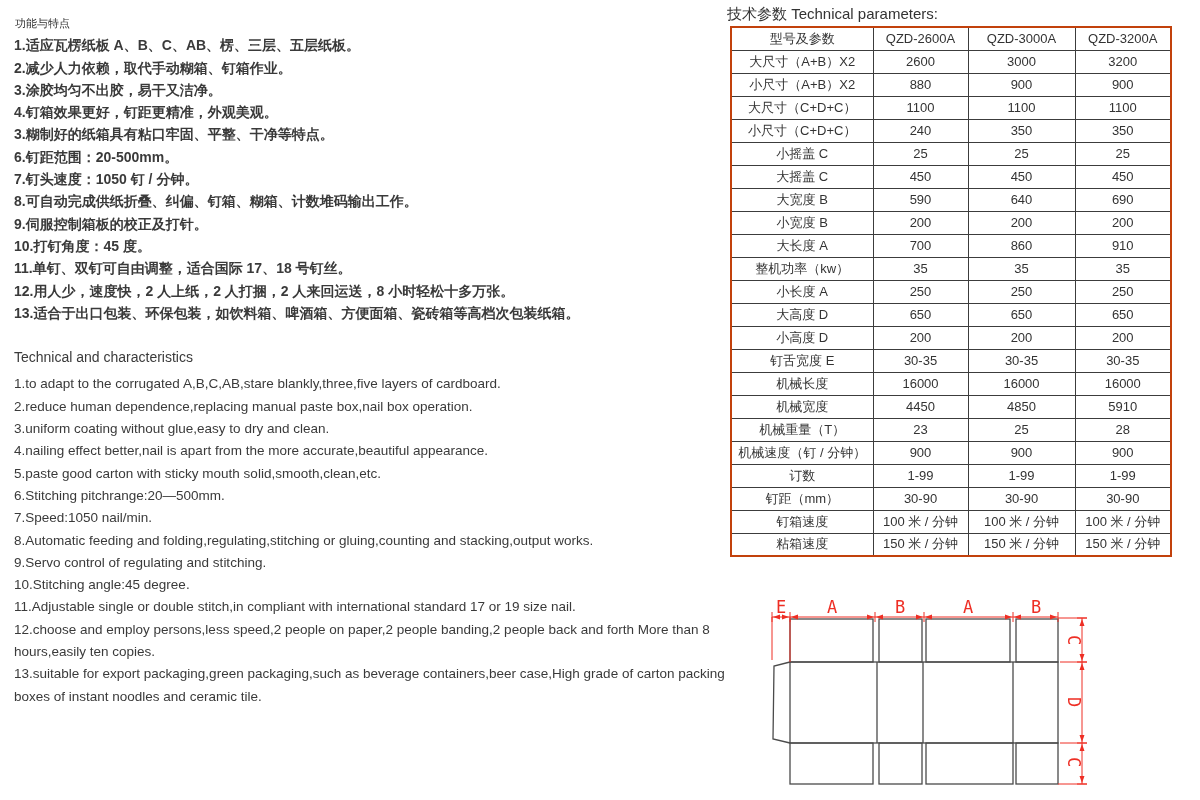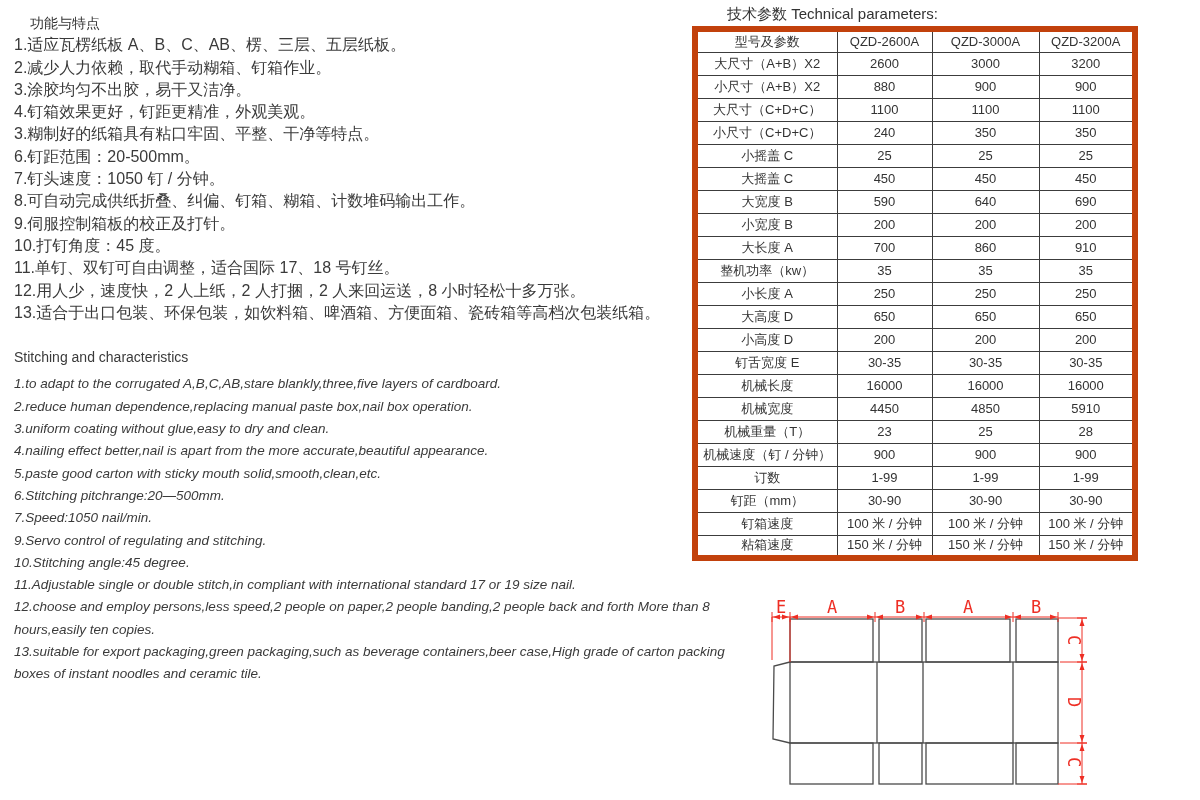--- a/index.html
+++ b/index.html
@@ -8,41 +8,41 @@
     position:relative;
     font-family:"Liberation Sans","DejaVu Sans",sans-serif;
     color:#3a3a3a;
   }
 
   
   .features {
     position:absolute; left:14px; top:12px; width:716px;
   }
   .ftitle-zh {
-    margin-left:16px; font-size:14px; line-height:22.3px; color:#333;
+    margin-left:1px; font-size:11px; line-height:22.3px; color:#333;
   }
   .zh-list .line {
-    font-size:16px; line-height:22.3px; white-space:nowrap; color:#3a3a3a;
+    font-size:14px; line-height:22.3px; white-space:nowrap; color:#3a3a3a;font-weight:bold;
   }
   .ftitle-en {
     margin-top:22px; font-size:14px; line-height:22.3px; color:#3a3a3a;
   }
-  .en-list { margin-top:5px;font-style:italic; }
+  .en-list { margin-top:5px; }
   .en-list .line {
     font-size:13.5px; line-height:22.3px; white-space:nowrap; color:#3a3a3a;
   }
 
   
   .tech-title {
     position:absolute; left:727px; top:5px; font-size:15px; color:#333;
   }
   table.params {
-    position:absolute; left:692px; top:26px; width:440px;
+    position:absolute; left:730px; top:26px; width:440px;
     border-collapse:collapse; table-layout:fixed;
-    border:6px solid #c2410c;
+    border:2px solid #c2410c;
   }
   table.params td, table.params th {
     border:1px solid #3c3c3c;
     height:23px;
     text-align:center; vertical-align:middle;
     font-size:13px; font-weight:normal; color:#333;
     padding:0 2px; overflow:hidden; white-space:nowrap;
   }
 
   
@@ -73,30 +73,31 @@
       <div class="line">6.钉距范围：20-500mm。</div>
       <div class="line">7.钉头速度：1050 钉 / 分钟。</div>
       <div class="line">8.可自动完成供纸折叠、纠偏、钉箱、糊箱、计数堆码输出工作。</div>
       <div class="line">9.伺服控制箱板的校正及打针。</div>
       <div class="line">10.打钉角度：45 度。</div>
       <div class="line">11.单钉、双钉可自由调整，适合国际 17、18 号钉丝。</div>
       <div class="line">12.用人少，速度快，2 人上纸，2 人打捆，2 人来回运送，8 小时轻松十多万张。</div>
       <div class="line">13.适合于出口包装、环保包装，如饮料箱、啤酒箱、方便面箱、瓷砖箱等高档次包装纸箱。</div>
     </div>
 
-  <div class="ftitle-en">Stitching and characteristics</div>
+  <div class="ftitle-en">Technical and characteristics</div>
 
   <div class="en-list">
       <div class="line">1.to adapt to the corrugated A,B,C,AB,stare blankly,three,five layers of cardboard.</div>
       <div class="line">2.reduce human dependence,replacing manual paste box,nail box operation.</div>
       <div class="line">3.uniform coating without glue,easy to dry and clean.</div>
       <div class="line">4.nailing effect better,nail is apart from the more accurate,beautiful appearance.</div>
       <div class="line">5.paste good carton with sticky mouth solid,smooth,clean,etc.</div>
       <div class="line">6.Stitching pitchrange:20—500mm.</div>
       <div class="line">7.Speed:1050 nail/min.</div>
+      <div class="line">8.Automatic feeding and folding,regulating,stitching or gluing,counting and stacking,output works.</div>
       <div class="line">9.Servo control of regulating and stitching.</div>
       <div class="line">10.Stitching angle:45 degree.</div>
       <div class="line">11.Adjustable single or double stitch,in compliant with international standard 17 or 19 size nail.</div>
       <div class="line">12.choose and employ persons,less speed,2 people on paper,2 people banding,2 people back and forth More than 8</div>
       <div class="line">hours,easily ten copies.</div>
       <div class="line">13.suitable for export packaging,green packaging,such as beverage containers,beer case,High grade of carton packing</div>
       <div class="line">boxes of instant noodles and ceramic tile.</div>
     </div>
 </div>
 

